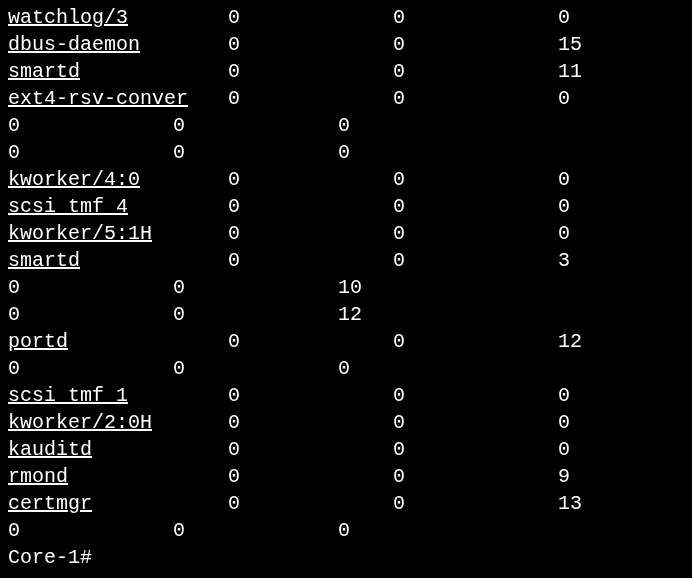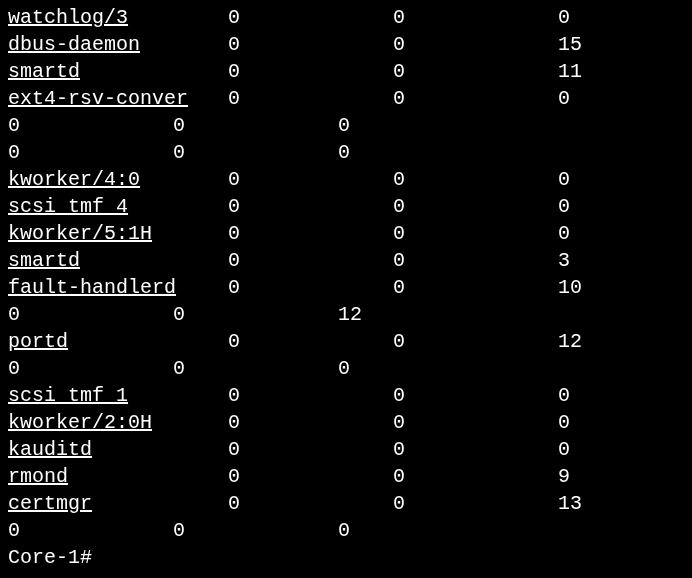--- a/index.html
+++ b/index.html
@@ -55,21 +55,21 @@
       <div class="row"><span class="col-name">watchlog/3</span><span class="col-v1">0</span><span class="col-v2">0</span><span class="col-v3">0</span></div>
       <div class="row"><span class="col-name">dbus-daemon</span><span class="col-v1">0</span><span class="col-v2">0</span><span class="col-v3">15</span></div>
       <div class="row"><span class="col-name">smartd</span><span class="col-v1">0</span><span class="col-v2">0</span><span class="col-v3">11</span></div>
       <div class="row"><span class="col-name">ext4-rsv-conver</span><span class="col-v1">0</span><span class="col-v2">0</span><span class="col-v3">0</span></div>
       <div class="row"><span class="col-v1">0</span><span class="col-v2">0</span><span class="col-v3">0</span></div>
       <div class="row"><span class="col-v1">0</span><span class="col-v2">0</span><span class="col-v3">0</span></div>
       <div class="row"><span class="col-name">kworker/4:0</span><span class="col-v1">0</span><span class="col-v2">0</span><span class="col-v3">0</span></div>
       <div class="row"><span class="col-name">scsi_tmf_4</span><span class="col-v1">0</span><span class="col-v2">0</span><span class="col-v3">0</span></div>
       <div class="row"><span class="col-name">kworker/5:1H</span><span class="col-v1">0</span><span class="col-v2">0</span><span class="col-v3">0</span></div>
       <div class="row"><span class="col-name">smartd</span><span class="col-v1">0</span><span class="col-v2">0</span><span class="col-v3">3</span></div>
-      <div class="row"><span class="col-name">fault-handlerd</span><span class="col-v1">0</span><span class="col-v2">0</span><span class="col-v3">10</span></div>
+      <div class="row"><span class="col-v1">0</span><span class="col-v2">0</span><span class="col-v3">10</span></div>
       <div class="row"><span class="col-v1">0</span><span class="col-v2">0</span><span class="col-v3">12</span></div>
       <div class="row"><span class="col-name">portd</span><span class="col-v1">0</span><span class="col-v2">0</span><span class="col-v3">12</span></div>
       <div class="row"><span class="col-v1">0</span><span class="col-v2">0</span><span class="col-v3">0</span></div>
       <div class="row"><span class="col-name">scsi_tmf_1</span><span class="col-v1">0</span><span class="col-v2">0</span><span class="col-v3">0</span></div>
       <div class="row"><span class="col-name">kworker/2:0H</span><span class="col-v1">0</span><span class="col-v2">0</span><span class="col-v3">0</span></div>
       <div class="row"><span class="col-name">kauditd</span><span class="col-v1">0</span><span class="col-v2">0</span><span class="col-v3">0</span></div>
       <div class="row"><span class="col-name">rmond</span><span class="col-v1">0</span><span class="col-v2">0</span><span class="col-v3">9</span></div>
       <div class="row"><span class="col-name">certmgr</span><span class="col-v1">0</span><span class="col-v2">0</span><span class="col-v3">13</span></div>
       <div class="row"><span class="col-v1">0</span><span class="col-v2">0</span><span class="col-v3">0</span></div>
     </div>

